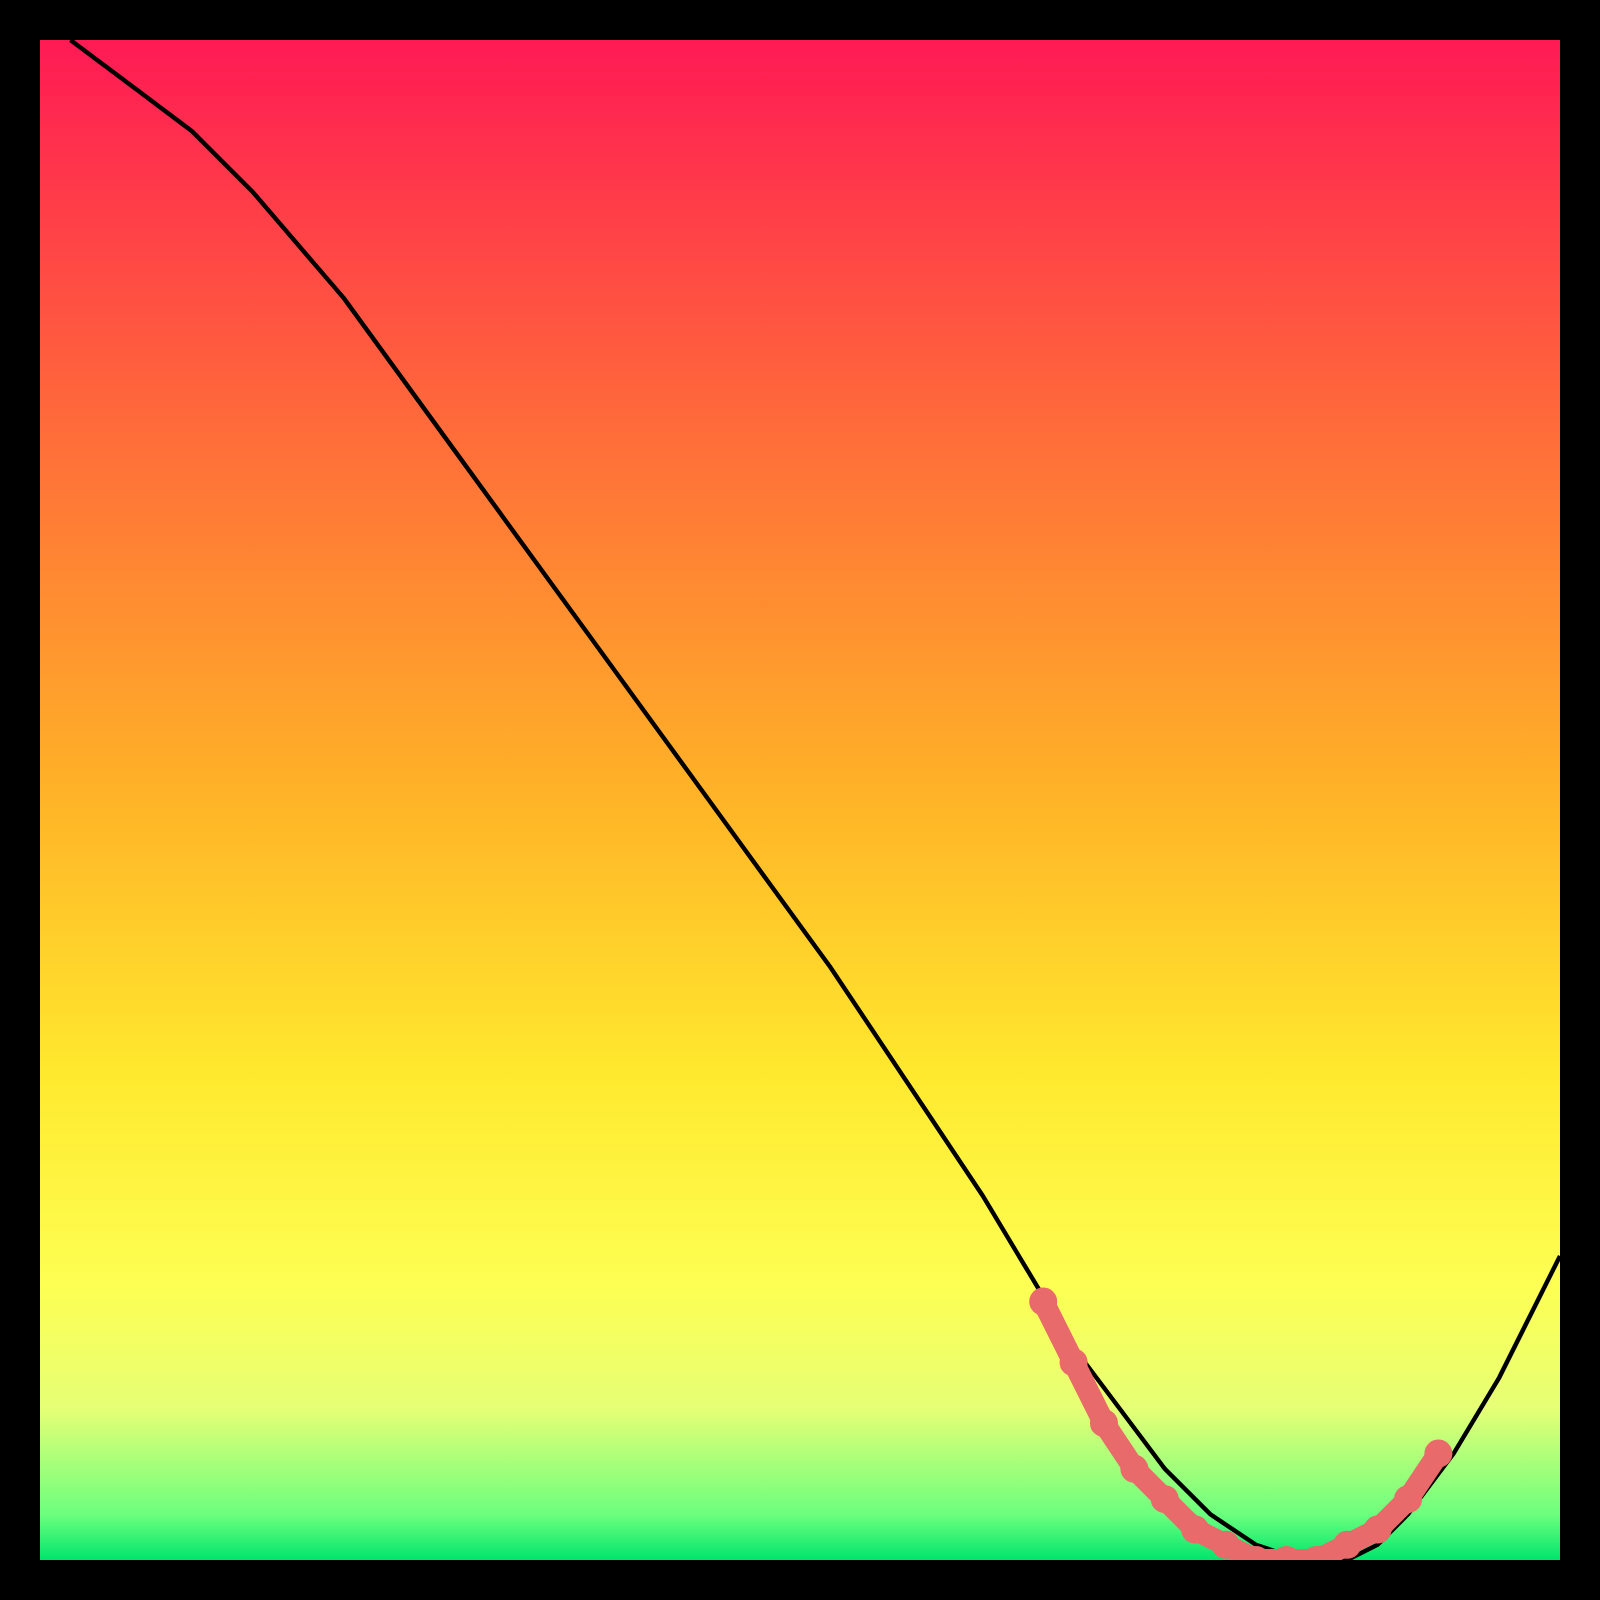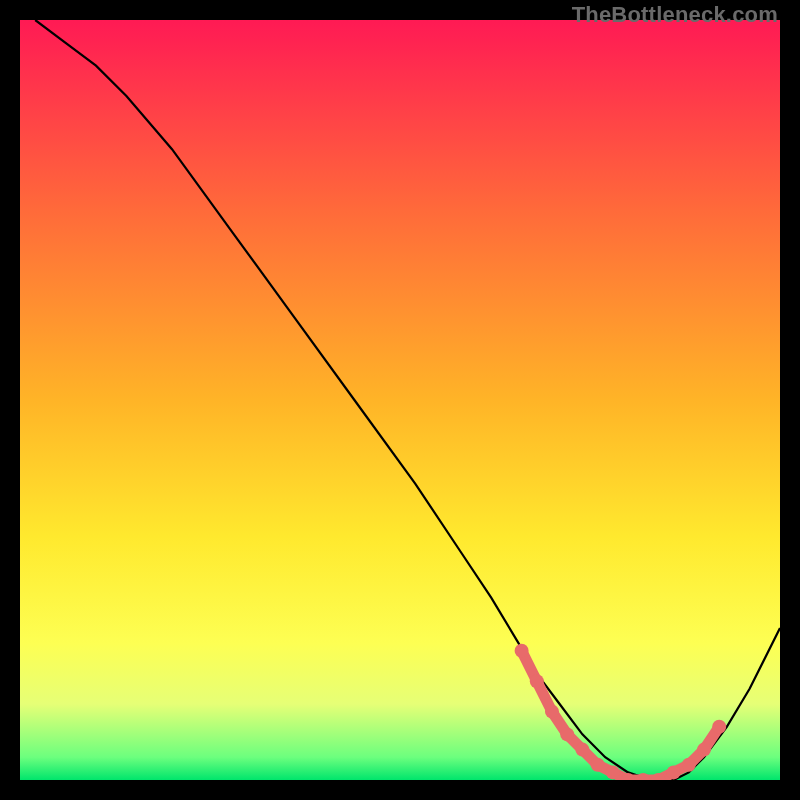--- a/index.html
+++ b/index.html
@@ -66,14 +66,13 @@
         <circle cx="592.80" cy="752.40" r="7" fill="#e86a6a"></circle>
         <circle cx="608.00" cy="760.00" r="7" fill="#e86a6a"></circle>
         <circle cx="623.20" cy="760.00" r="7" fill="#e86a6a"></circle>
         <circle cx="638.40" cy="760.00" r="7" fill="#e86a6a"></circle>
         <circle cx="653.60" cy="752.40" r="7" fill="#e86a6a"></circle>
         <circle cx="668.80" cy="744.80" r="7" fill="#e86a6a"></circle>
         <circle cx="684.00" cy="729.60" r="7" fill="#e86a6a"></circle>
         <circle cx="699.20" cy="706.80" r="7" fill="#e86a6a"></circle>
       </g>
   </svg>
-  <div class="watermark">TheBottleneck.com</div>
 </div>
 
 </body></html>

